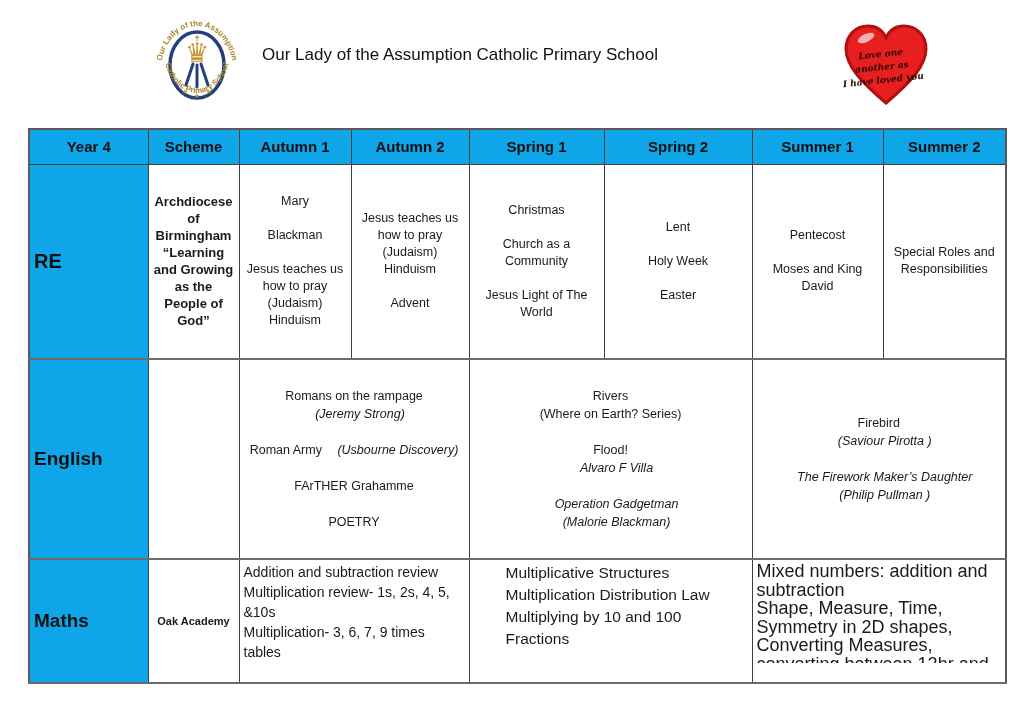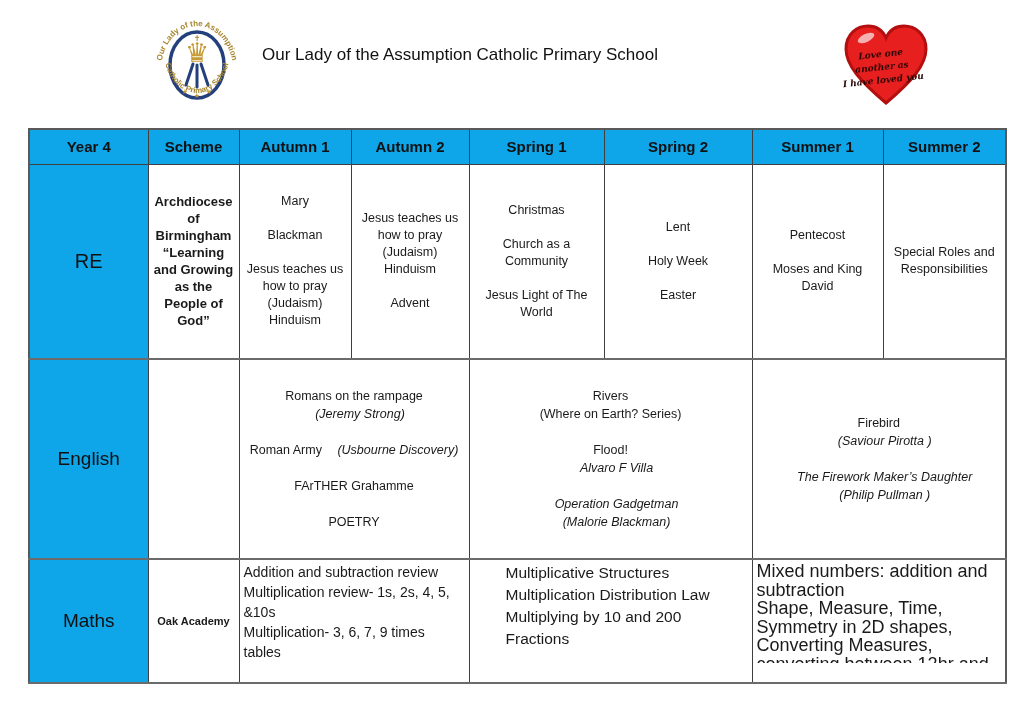--- a/index.html
+++ b/index.html
@@ -26,21 +26,21 @@
     position:absolute; left:28px; top:128px; width:977px;
     border-collapse:collapse; table-layout:fixed;
   }
   table.map td, table.map th { border:1px solid #3f3f3f; padding:2px 4px; overflow:hidden; }
   table.map tr.hrow th { border-bottom:1px solid #3f3f3f; }
   table.map tr.re-row td, table.map tr.en-row td { border-bottom:2px solid #6b6b6b; }
   table.map tr.ma-row td { border-bottom:2px solid #6b6b6b; }
   table.map { border:2px solid #595959; }
   th.season, td.labelcell { background:#0ea5e9; }
   th.season { font-size:15px; font-weight:bold; color:#111; }
-  td.labelcell { text-align:center; font-weight:normal; font-size:19px; color:#111; }
+  td.labelcell { text-align:left; font-weight:bold; font-size:19px; color:#111; }
   td.body { text-align:center; vertical-align:middle; font-size:12.5px; line-height:17px; }
   td.scheme-re { text-align:center; vertical-align:middle; font-weight:bold; font-size:13px; line-height:17px; }
   td.scheme-empty { background:#ffffff; }
   .tline { min-height:17px; }
   td.en { font-size:12.5px; line-height:18px; }
   td.en .tline { min-height:18px; }
   
   td.ma { vertical-align:top; text-align:left; }
   td.ma-autumn { font-size:14px; line-height:20px; padding:2px 5px;margin-top:24px; }
   td.ma-autumn .tline { min-height:20px; }
@@ -201,21 +201,21 @@
     <td class="labelcell">Maths</td>
     <td class="oak"><span class="oakname">Oak Academy</span></td>
     <td class="ma ma-autumn" colspan="2">
           <div class="tline">Addition and subtraction review</div>
           <div class="tline">Multiplication review- 1s, 2s, 4, 5, &amp;10s</div>
           <div class="tline">Multiplication- 3, 6, 7, 9 times tables</div>
         </td>
     <td class="ma ma-spring" colspan="2">
           <div class="tline">Multiplicative Structures</div>
           <div class="tline">Multiplication Distribution Law</div>
-          <div class="tline">Multiplying by 10 and 200</div>
+          <div class="tline">Multiplying by 10 and 100</div>
           <div class="tline">Fractions</div>
         </td>
     <td class="ma ma-summer" colspan="2">
       <div class="clipbox">
             <div class="tline">Mixed numbers: addition and subtraction</div>
             <div class="tline">Shape, Measure, Time, Symmetry in 2D shapes,</div>
             <div class="tline">Converting Measures, converting between 12hr and 24hr clocks</div>
           </div>
     </td>
   </tr>

